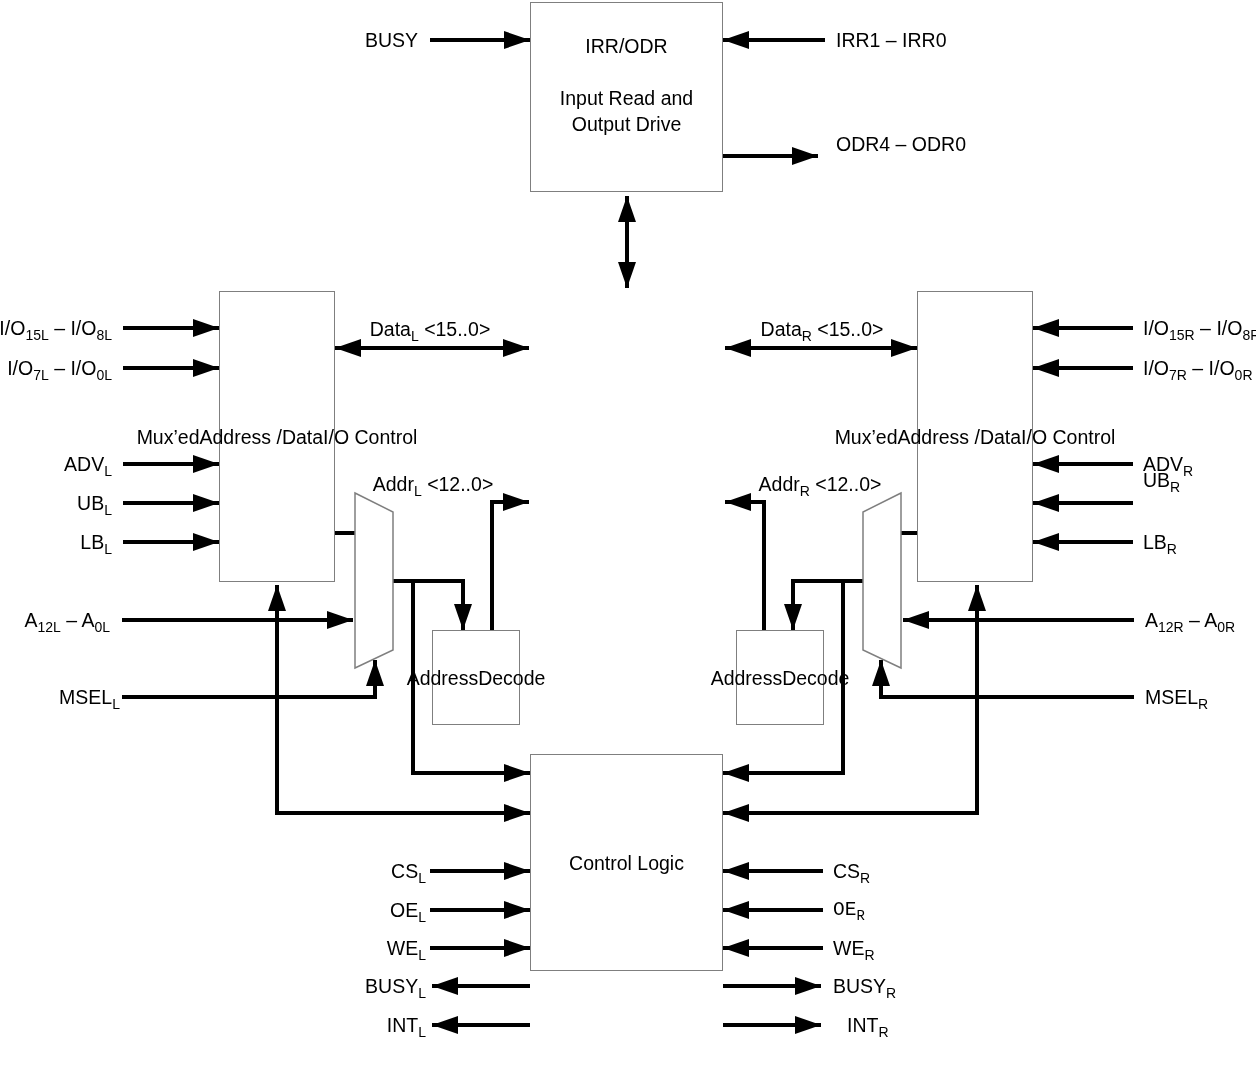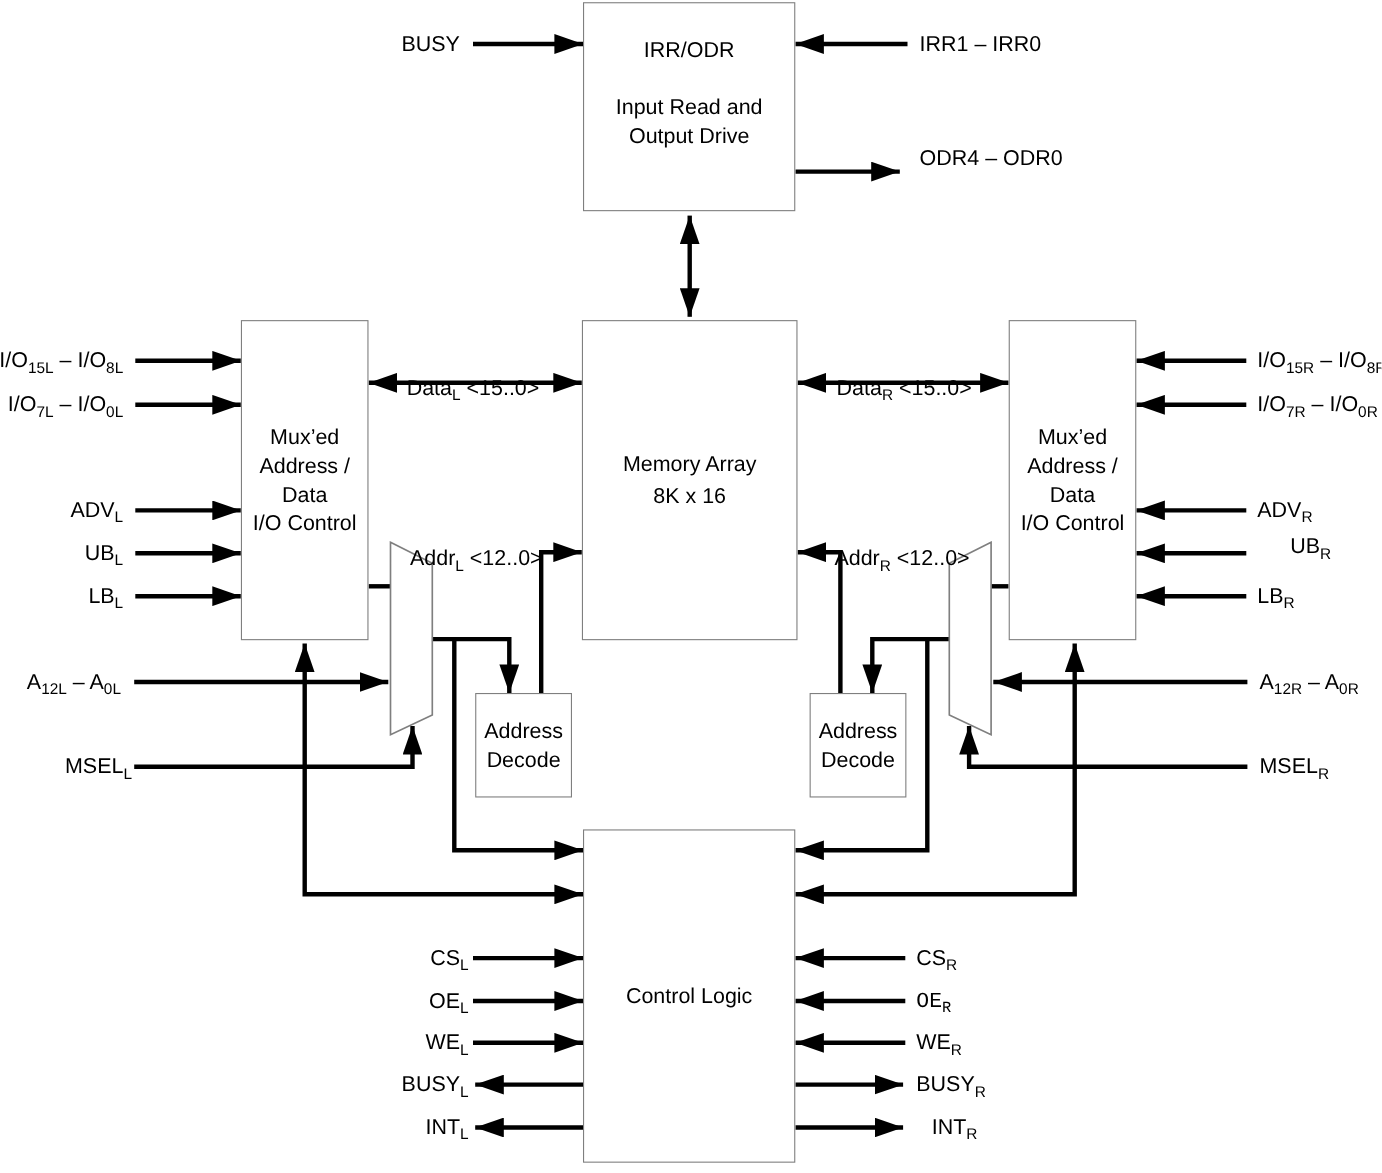--- a/index.html
+++ b/index.html
@@ -16,35 +16,35 @@
   .block {
     position: absolute;
     background: #ffffff;
     border: 1.5px solid #7f7f7f;
     box-sizing: border-box;
     font-size: 19.5px;
     text-align: center;
   }
   .block.flexc {
     display: flex;
-    flex-direction: column;
+    flex-direction: row;
     align-items: center;
     justify-content: center;
   }
   .bline { line-height: 26px; white-space: nowrap; }
   .bline.mem { line-height: 29px; }
   .abs-line { position: absolute; left: 0; right: 0; text-align: center; line-height: 24px; white-space: nowrap; }
   .lbl {
     position: absolute;
     font-size: 19.5px;
     line-height: 20px;
     white-space: nowrap;
     transform: translateY(-50%);
   }
-  .lbl.ctr { transform: translate(-50%, -50%); margin-top: 24px; }
+  .lbl.ctr { transform: translate(-50%, -50%); }
   sub { font-size: 14px; line-height: 0; }
 </style>
 </head>
 <body>
 
 <div id="canvas">
 
   <svg id="wires" width="1256" height="1066" viewBox="0 0 1256 1066">
     <defs>
       <marker id="ah" markerUnits="userSpaceOnUse" markerWidth="26" markerHeight="18" refX="26" refY="9" orient="auto">
@@ -113,24 +113,20 @@
     <polygon points="355,493 393,512 393,650 355,668" fill="#ffffff" stroke="#7f7f7f" stroke-width="1.5"></polygon>
     <polygon points="901,493 863,512 863,650 901,668" fill="#ffffff" stroke="#7f7f7f" stroke-width="1.5"></polygon>
   </svg>
 
   <div class="block" style="left:530px; top:2px; width:193px; height:190px;">
     <div class="abs-line" style="top:31px;">IRR/ODR</div>
     <div class="abs-line" style="top:83px;">Input Read and</div>
     <div class="abs-line" style="top:109px;">Output Drive</div>
   </div>
 
-  <div class="block flexc" style="left:529px; top:291px; width:196px; height:291px;">
-    <div class="bline mem">Memory Array</div>
-    <div class="bline mem">8K x 16</div>
-  </div>
 
   <div class="block flexc" style="left:219px; top:291px; width:116px; height:291px;">
     <div class="bline">Mux’ed</div>
     <div class="bline">Address /</div>
     <div class="bline">Data</div>
     <div class="bline">I/O Control</div>
   </div>
 
   <div class="block flexc" style="left:917px; top:291px; width:116px; height:291px;">
     <div class="bline">Mux’ed</div>
@@ -142,21 +138,21 @@
   <div class="block flexc" style="left:432px; top:630px; width:88px; height:95px;">
     <div class="bline">Address</div>
     <div class="bline">Decode</div>
   </div>
 
   <div class="block flexc" style="left:736px; top:630px; width:88px; height:95px;">
     <div class="bline">Address</div>
     <div class="bline">Decode</div>
   </div>
 
-  <div class="block flexc" style="left:530px; top:754px; width:193px; height:303px;">
+  <div class="block flexc" style="left:530px; top:754px; width:193px; height:217px;">
     <div class="bline">Control Logic</div>
   </div>
 
   <div class="lbl" style="right:838px; top:40px;">BUSY</div>
   <div class="lbl" style="left:836px; top:40px;">IRR1 – IRR0</div>
   <div class="lbl" style="left:836px; top:144px;">ODR4 – ODR0</div>
 
   <div class="lbl ctr" style="left:430px; top:329px;">Data<sub>L</sub> &lt;15..0&gt;</div>
   <div class="lbl ctr" style="left:822px; top:329px;">Data<sub>R</sub> &lt;15..0&gt;</div>
   <div class="lbl ctr" style="left:433px; top:484px;">Addr<sub>L</sub> &lt;12..0&gt;</div>
@@ -166,21 +162,21 @@
   <div class="lbl" style="right:1144px; top:368px;">I/O<sub>7L</sub> – I/O<sub>0L</sub></div>
   <div class="lbl" style="right:1144px; top:464px;">ADV<sub>L</sub></div>
   <div class="lbl" style="right:1144px; top:503px;">UB<sub>L</sub></div>
   <div class="lbl" style="right:1144px; top:542px;">LB<sub>L</sub></div>
   <div class="lbl" style="right:1146px; top:620px;">A<sub>12L</sub> – A<sub>0L</sub></div>
   <div class="lbl" style="right:1136px; top:697px;">MSEL<sub>L</sub></div>
 
   <div class="lbl" style="left:1143px; top:328px;">I/O<sub>15R</sub> – I/O<sub>8R</sub></div>
   <div class="lbl" style="left:1143px; top:368px;">I/O<sub>7R</sub> – I/O<sub>0R</sub></div>
   <div class="lbl" style="left:1143px; top:464px;">ADV<sub>R</sub></div>
-  <div class="lbl" style="left:1143px; top:497px;margin-left:30px;">UB<sub>R</sub></div>
+  <div class="lbl" style="left:1143px; top:480px;">UB<sub>R</sub></div>
   <div class="lbl" style="left:1143px; top:542px;">LB<sub>R</sub></div>
   <div class="lbl" style="left:1145px; top:620px;">A<sub>12R</sub> – A<sub>0R</sub></div>
   <div class="lbl" style="left:1145px; top:697px;">MSEL<sub>R</sub></div>
 
   <div class="lbl" style="right:830px; top:871px;margin-left:41px;">CS<sub>L</sub></div>
   <div class="lbl" style="right:830px; top:910px;">OE<sub>L</sub></div>
   <div class="lbl" style="right:830px; top:948px;">WE<sub>L</sub></div>
   <div class="lbl" style="right:830px; top:986px;">BUSY<sub>L</sub></div>
   <div class="lbl" style="right:830px; top:1025px;">INT<sub>L</sub></div>
 

